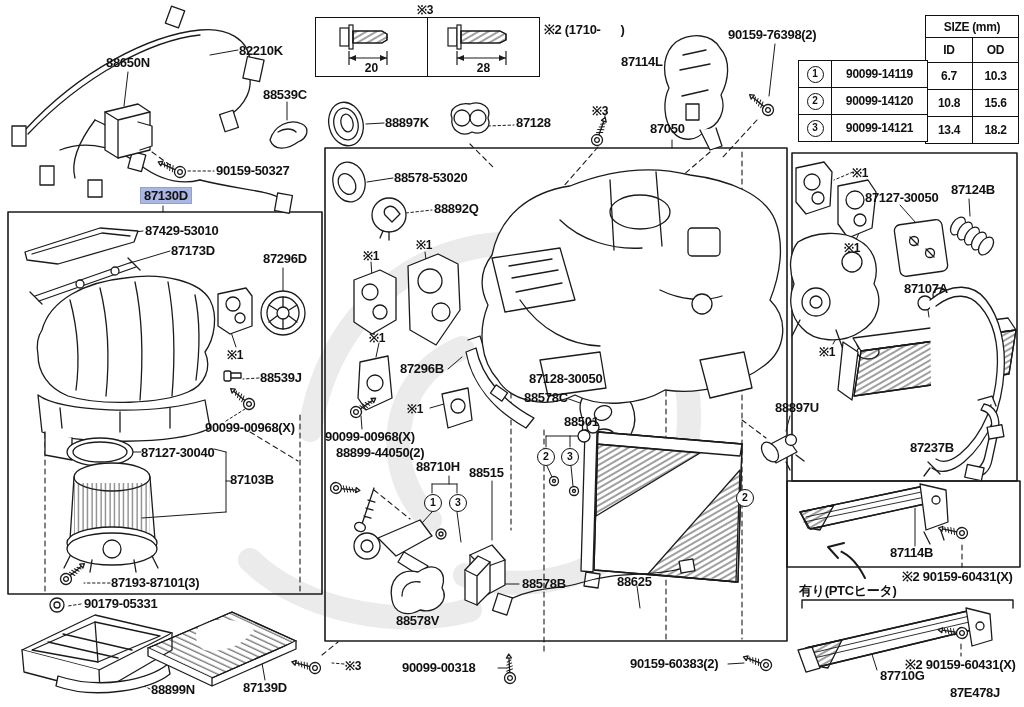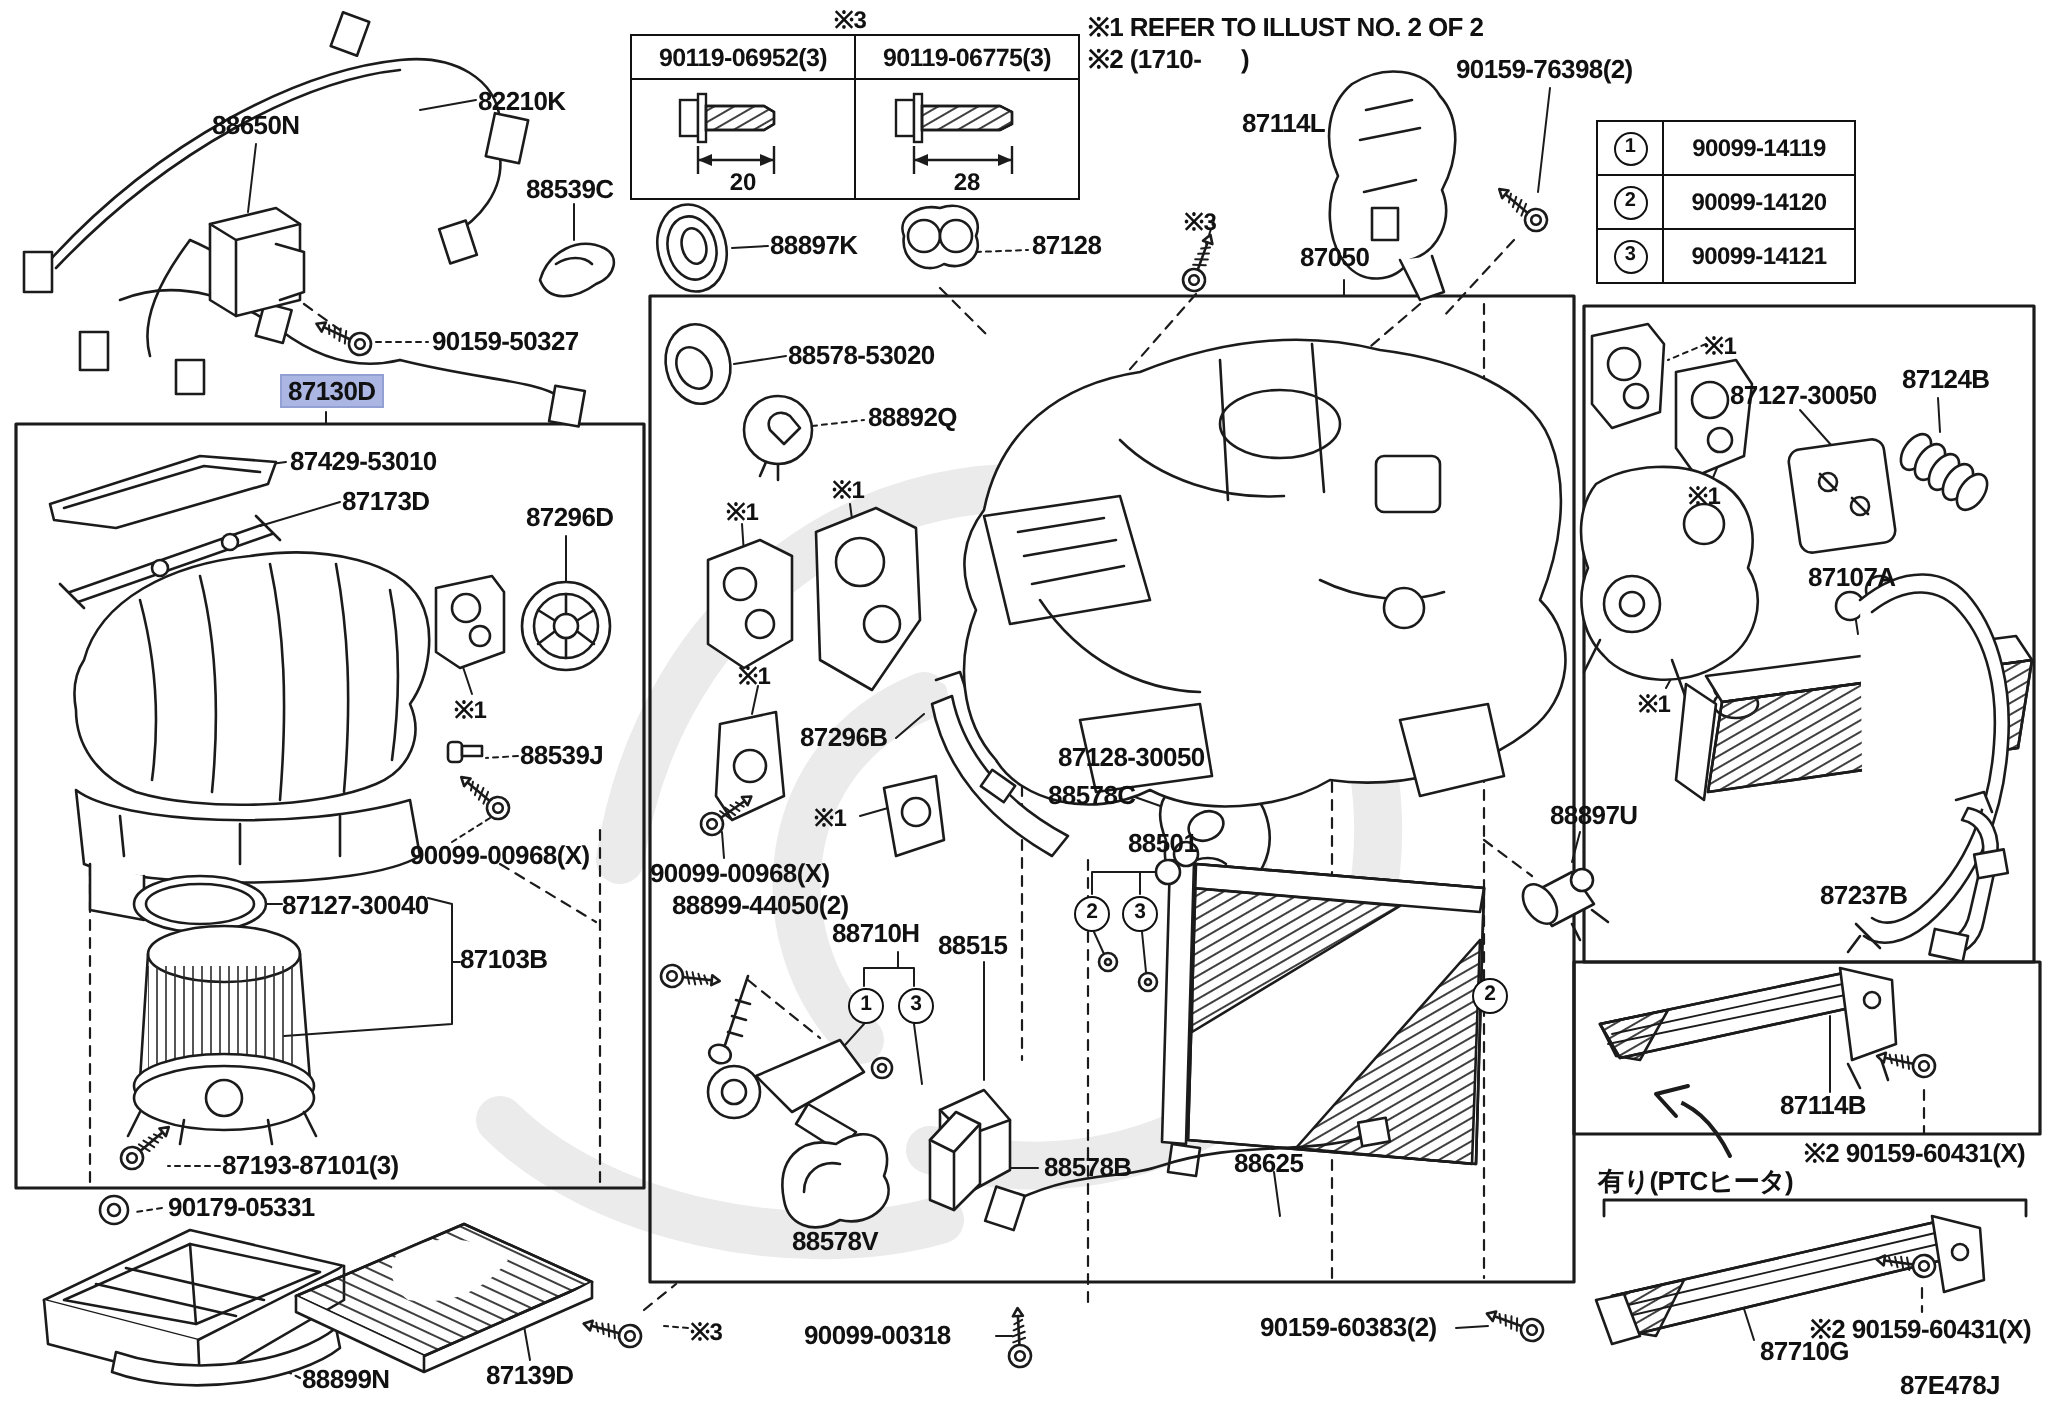--- a/index.html
+++ b/index.html
@@ -459,30 +459,25 @@
 <div class="lbl mk" style="left:819px;top:343px">※1</div>
 <div class="lbl" style="left:775px;top:400px">88897U</div>
 <div class="lbl" style="left:910px;top:440px">87237B</div>
 <div class="lbl" style="left:890px;top:545px">87114B</div>
 <div class="lbl" style="left:902px;top:567px">※2 90159-60431(X)</div>
 <div class="lbl" style="left:799px;top:582px">有り(PTCヒータ)</div>
 <div class="lbl" style="left:880px;top:668px">87710G</div>
 <div class="lbl" style="left:905px;top:655px">※2 90159-60431(X)</div>
 <div class="lbl" style="left:950px;top:685px">87E478J</div>
 
-<div class="lbl" style="left:544px;top:4px">※1 REFER TO ILLUST NO. 2 OF 2</div>
 <div class="lbl" style="left:544px;top:20px">※2 (1710-      )</div>
 
 <div class="lbl mk" style="left:417px;top:1px">※3</div>
 <table class="tbl" id="boltTable" style="left:315px;top:17px">
   <tbody>
-        <tr>
-    <th>90119-06952(3)</th>
-    <th>90119-06775(3)</th>
-  </tr>
   <tr>
     <td>
       <svg width="111" height="54">
         <g stroke="#1b1b1b" stroke-width="1.2" fill="#fff">
           <rect x="24" y="10" width="9" height="18"></rect>
           <rect x="33" y="7" width="4" height="24"></rect>
           <path d="M37,13 L66,13 L71,16 L71,22 L66,25 L37,25 Z" fill="url(#hf)"></path>
           <path d="M37,13 L66,13 L71,16 L71,22 L66,25 L37,25 Z" fill="none"></path>
           <path d="M33,33 V47 M71,33 V47 M33,40 H71" fill="none"></path>
           <path d="M33,40 l7,-3 v6 z M71,40 l-7,-3 v6 z" stroke="none" fill="#1b1b1b"></path>
@@ -500,20 +495,43 @@
           <path d="M29,33 V47 M78,33 V47 M29,40 H78" fill="none"></path>
           <path d="M29,40 l7,-3 v6 z M78,40 l-7,-3 v6 z" stroke="none" fill="#1b1b1b"></path>
         </g>
       </svg>
       <span class="dimnum">28</span>
     </td>
   </tr>
 </tbody>
     </table>
 
+<table class="tbl sz" style="left:925px;top:15px">
+  <tbody>
+        <tr>
+          <td colspan="2" style="height:19px;width:87px">SIZE (mm)</td>
+        </tr>
+  <tr>
+    <td style="height:22px;width:44px">ID</td>
+    <td style="width:43px">OD</td>
+  </tr>
+  <tr style="height:27px">
+    <td>6.7</td>
+    <td>10.3</td>
+  </tr>
+  <tr style="height:27px">
+    <td>10.8</td>
+    <td>15.6</td>
+  </tr>
+  <tr style="height:27px">
+    <td>13.4</td>
+    <td>18.2</td>
+  </tr>
+</tbody>
+    </table>
 <table class="tbl sz" style="left:798px;top:60px">
   <tbody>
         <tr style="height:27px">
     <td style="width:30px"><span class="szcirc">1</span></td>
     <td style="width:93px">90099-14119</td>
   </tr>
   <tr style="height:27px">
     <td><span class="szcirc">2</span></td>
     <td>90099-14120</td>
   </tr>

